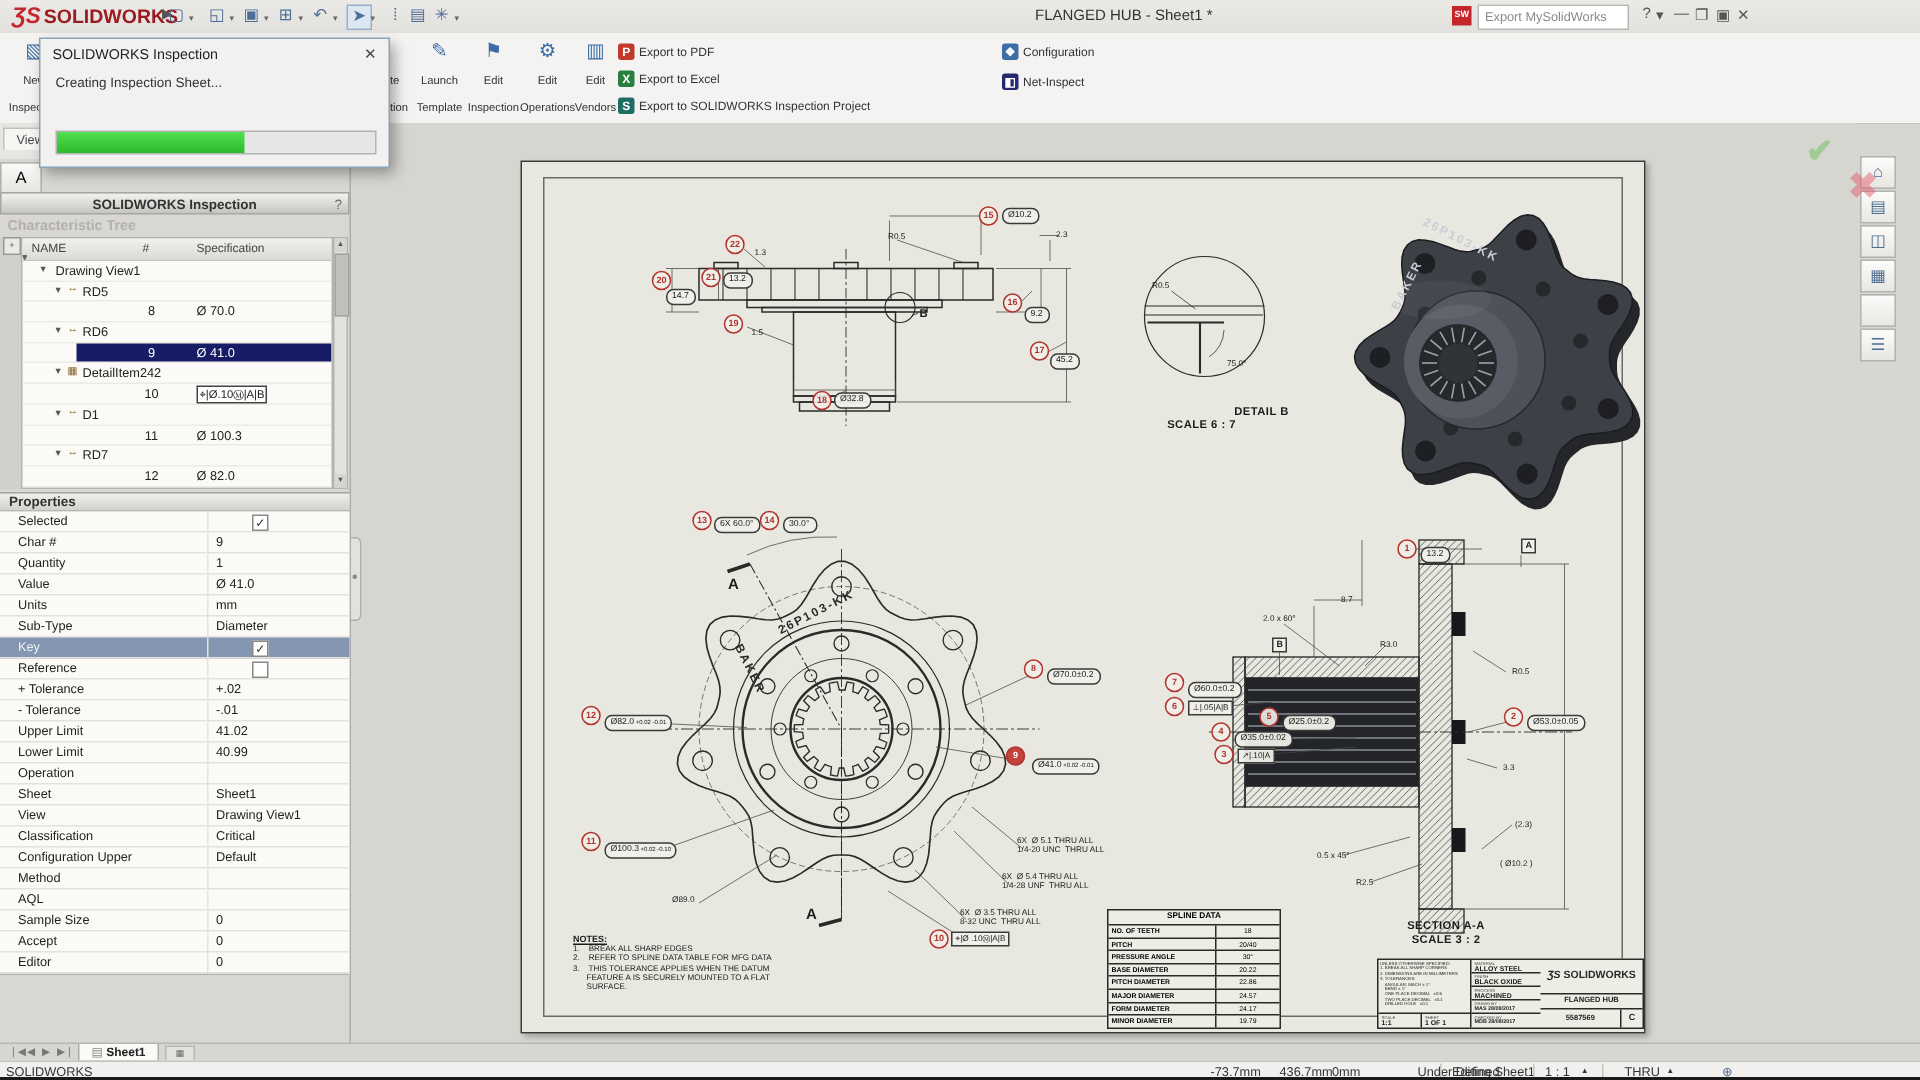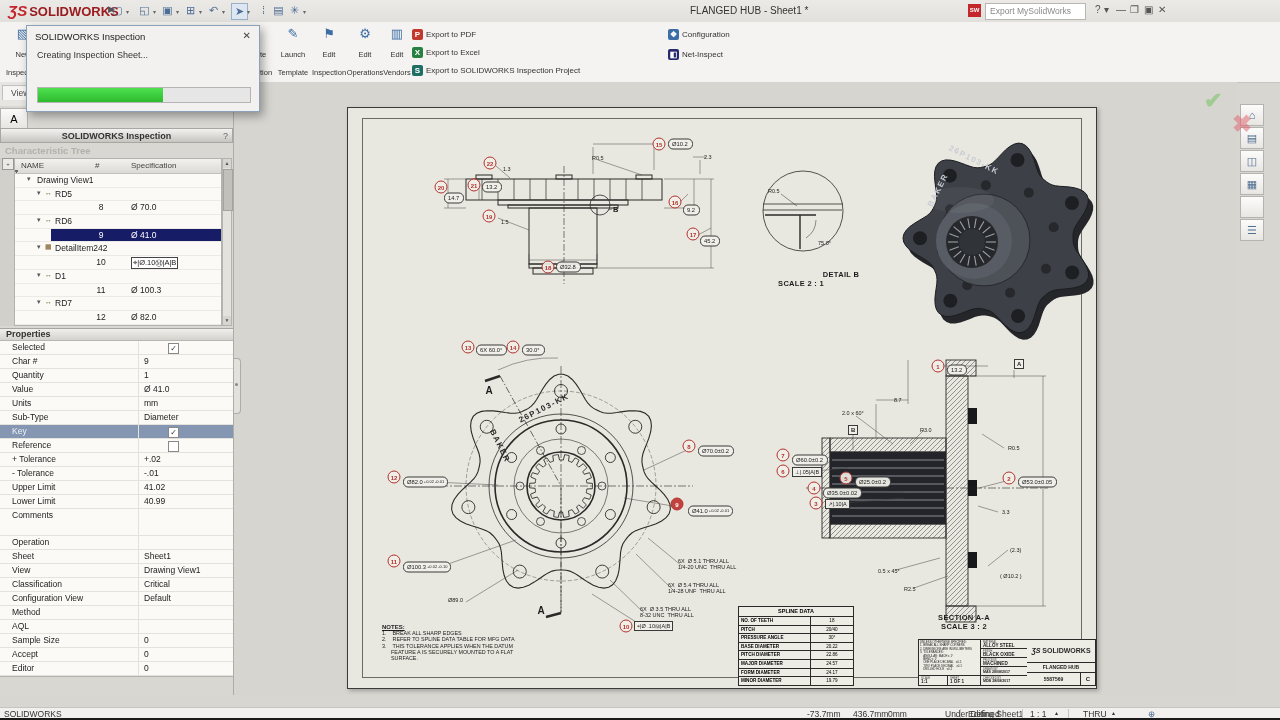--- a/index.html
+++ b/index.html
@@ -516,21 +516,21 @@
           </span>
           <span class="ann plain" style="left: 470px; top: 135px;">
             <span class="t">75.0°</span>
             <span class="tol"></span>
           </span>
           <span class="ann cap" style="left: 453px; top: 166px; margin-left: 40px;">
             <span class="t">DETAIL B</span>
             <span class="tol"></span>
           </span>
           <span class="ann cap" style="left: 453px; top: 175px;">
-            <span class="t">SCALE 2 : 1</span>
+            <span class="t">SCALE 6 : 7</span>
             <span class="tol"></span>
           </span>
           <span class="ann pt light" style="left: 626px; top: 52px; transform: translate(-50%, -50%) rotate(27deg);">
             <span class="t">26P103-KK</span>
             <span class="tol"></span>
           </span>
           <span class="ann pt light" style="left: 590px; top: 82px; transform: translate(-50%, -50%) rotate(-63deg);">
             <span class="t">BAKER</span>
             <span class="tol"></span>
           </span>
@@ -1012,25 +1012,20 @@
           <div class="prow">
           <span class="plab">Upper Limit</span>
           <span class="pval">41.02</span>
 
         </div>
           <div class="prow">
           <span class="plab">Lower Limit</span>
           <span class="pval">40.99</span>
 
         </div>
-          <div class="prow tall">
-          <span class="plab">Comments</span>
-          <span class="pval"></span>
-
-        </div>
           <div class="prow">
           <span class="plab">Operation</span>
           <span class="pval"></span>
 
         </div>
           <div class="prow">
           <span class="plab">Sheet</span>
           <span class="pval">Sheet1</span>
 
         </div>
@@ -1038,21 +1033,21 @@
           <span class="plab">View</span>
           <span class="pval">Drawing View1</span>
 
         </div>
           <div class="prow">
           <span class="plab">Classification</span>
           <span class="pval">Critical</span>
 
         </div>
           <div class="prow">
-          <span class="plab">Configuration View</span>
+          <span class="plab">Configuration Upper</span>
           <span class="pval">Default</span>
 
         </div>
           <div class="prow">
           <span class="plab">Method</span>
           <span class="pval"></span>
 
         </div>
           <div class="prow">
           <span class="plab">AQL</span>
@@ -1095,20 +1090,31 @@
 
   <div id="dialog">
     <div id="dlg-title">SOLIDWORKS Inspection</div>
     <div id="dlg-close">✕</div>
     <div id="dlg-msg">Creating Inspection Sheet...</div>
     <div id="dlg-track">
         <div id="dlg-fill" style="width: 59%;"></div>
       </div>
   </div>
 
+  <div id="sheetbar">
+    <div>
+
+    <span class="nav" style="left: 6px;"><span>❘◀</span></span>
+        <span class="nav" style="left: 18px;"><span>◀</span></span>
+        <span class="nav" style="left: 28px;"><span>▶</span></span>
+        <span class="nav" style="left: 38px;"><span>▶❘</span></span>
+      </div>
+    <div id="tab-sheet1"><span style="color:#888;font-weight:400;">▤</span> <span>Sheet1</span></div>
+    <div id="tab-add">▦</div>
+  </div>
 
   <div id="statusbar">
     <span style="left:4px;">SOLIDWORKS</span>
     <span style="left:807px;">-73.7mm</span>
     <span style="left:853px;">436.7mm</span>
     <span style="left:888px;">0mm</span>
     <span style="left:945px;">Under Defined</span>
     <span class="ssep" style="left:960px;"></span>
     <span style="left:968px;">Editing Sheet1</span>
     <span class="ssep" style="left:1022px;"></span>

